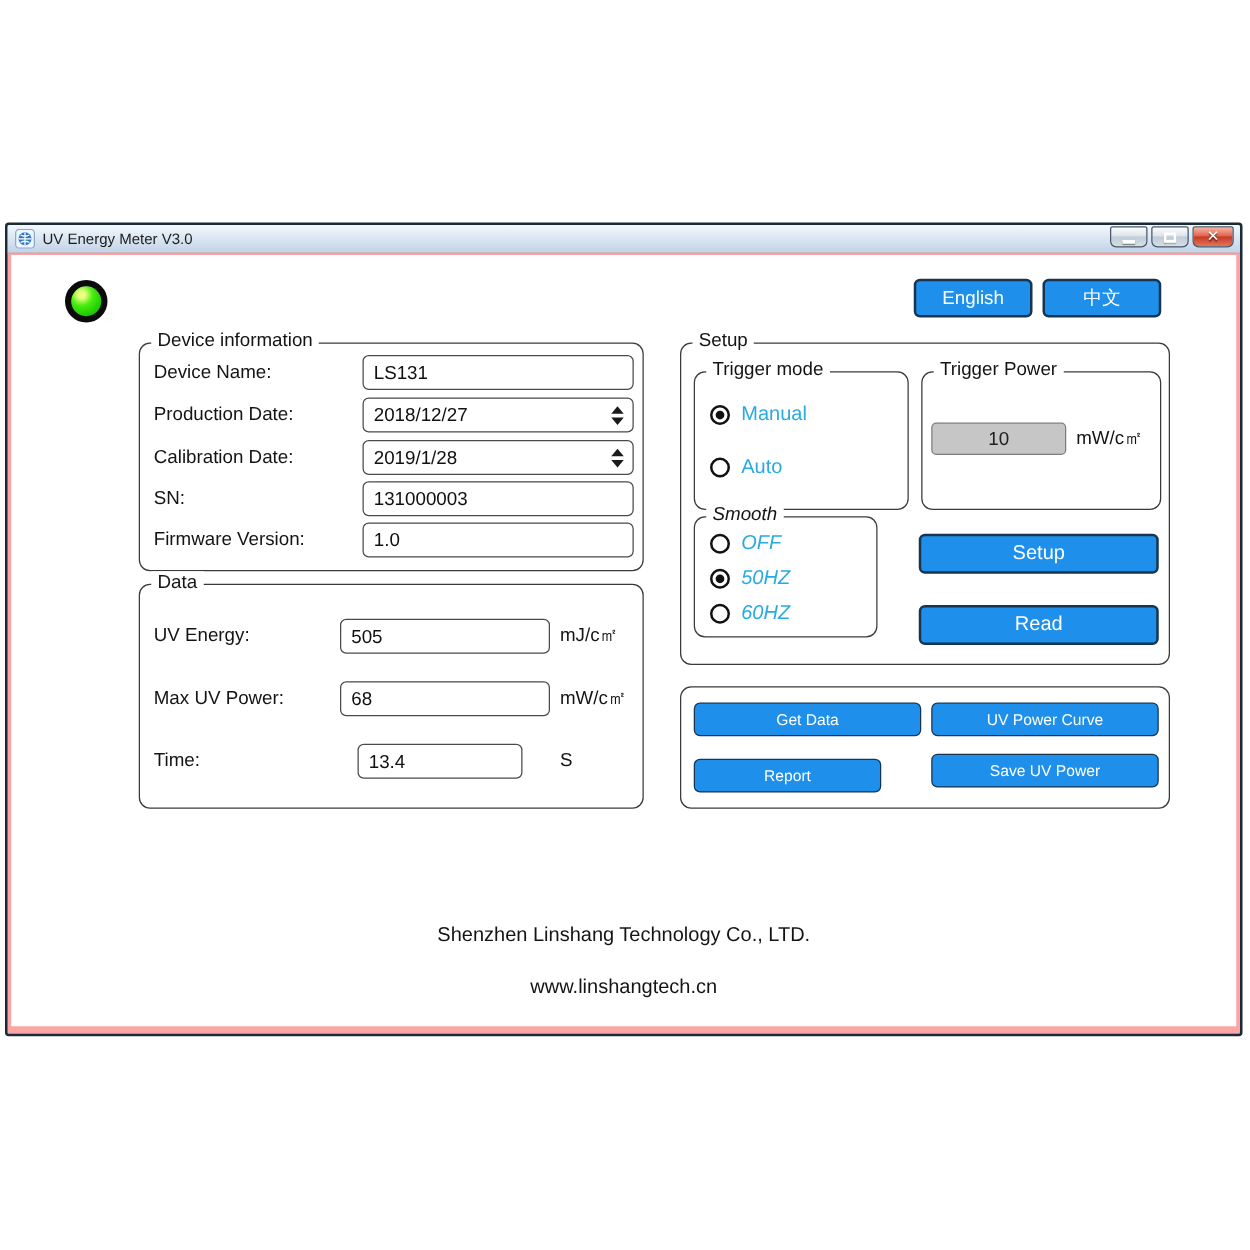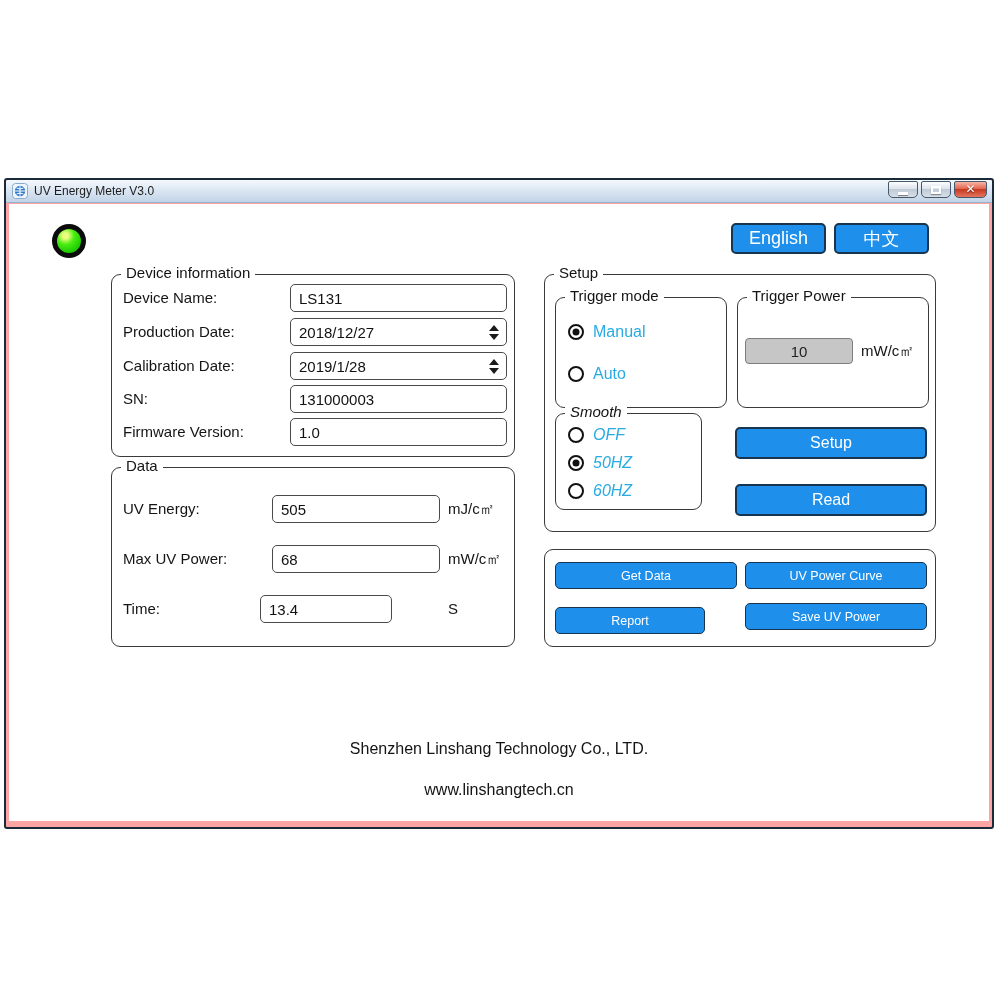--- a/index.html
+++ b/index.html
@@ -28,21 +28,21 @@
   .content { position:absolute; left:3px; right:3px; top:24px; bottom:6px; background:#fff; }
 
   
   .led { position:absolute; left:43px; top:20px; width:34px; height:34px; border-radius:50%;
     border:5px solid #0b0b0b;
     background:radial-gradient(circle at 35% 28%, #eaff7d 0 12%, #49ec12 38%, #1ecb00 72%, #14ad00 100%); }
 
   
   .btn-blue { position:absolute; display:flex; align-items:center; justify-content:center;
     background:#1E8FEA; color:#fff; border:2px solid #17354e; border-radius:5px; cursor:pointer; }
-  .btn-lang { font-size:18px; }
+  .btn-lang { font-size:15px; }
   .btn-big { font-size:16px; }
   .btn-small { font-size:12.5px; border-width:1.5px; }
 
   
   .groupbox { position:absolute; border:1.5px solid #3a3a3a; border-radius:9px; background:#fff; }
   .gb-legend { position:absolute; top:-11px; left:9px; background:#fff; padding:0 5px;
     font-size:15px; color:#141414; white-space:nowrap; }
   .field-label { position:absolute; font-size:15px; color:#141414; line-height:28px; white-space:nowrap; }
   .input-wrap { position:absolute; height:28px;padding-left:32px; }
   .text-input { width:100%; height:100%; border:1.5px solid #4a4a4a; border-radius:5px;
@@ -153,21 +153,21 @@
         </span>
         <span class="unit" style="left:336px; top:27px;">mJ/c㎡</span>
 
         <span class="field-label" style="left:11px; top:77px;">Max UV Power:</span>
         <span class="input-wrap" style="left:128px; top:77px; width:200px;">
           <input class="text-input no-spin" value="68" style="">
         </span>
         <span class="unit" style="left:336px; top:77px;">mW/c㎡</span>
 
         <span class="field-label" style="left:11px; top:127px;">Time:</span>
-        <span class="input-wrap" style="left:116px; top:127px; width:164px;text-decoration:underline;">
+        <span class="input-wrap" style="left:142px; top:127px; width:164px;text-decoration:underline;">
           <input class="text-input no-spin" value="13.4" style="">
         </span>
         <span class="unit" style="left:336px; top:127px;">S</span>
       </div>
 
       <div class="groupbox" style="left:535px; top:70px; width:392px; height:258px;">
         <span class="gb-legend">Setup</span>
 
         <div class="groupbox" style="left:10px; top:22px; width:172px; height:111px;">
           <span class="gb-legend">Trigger mode</span>

